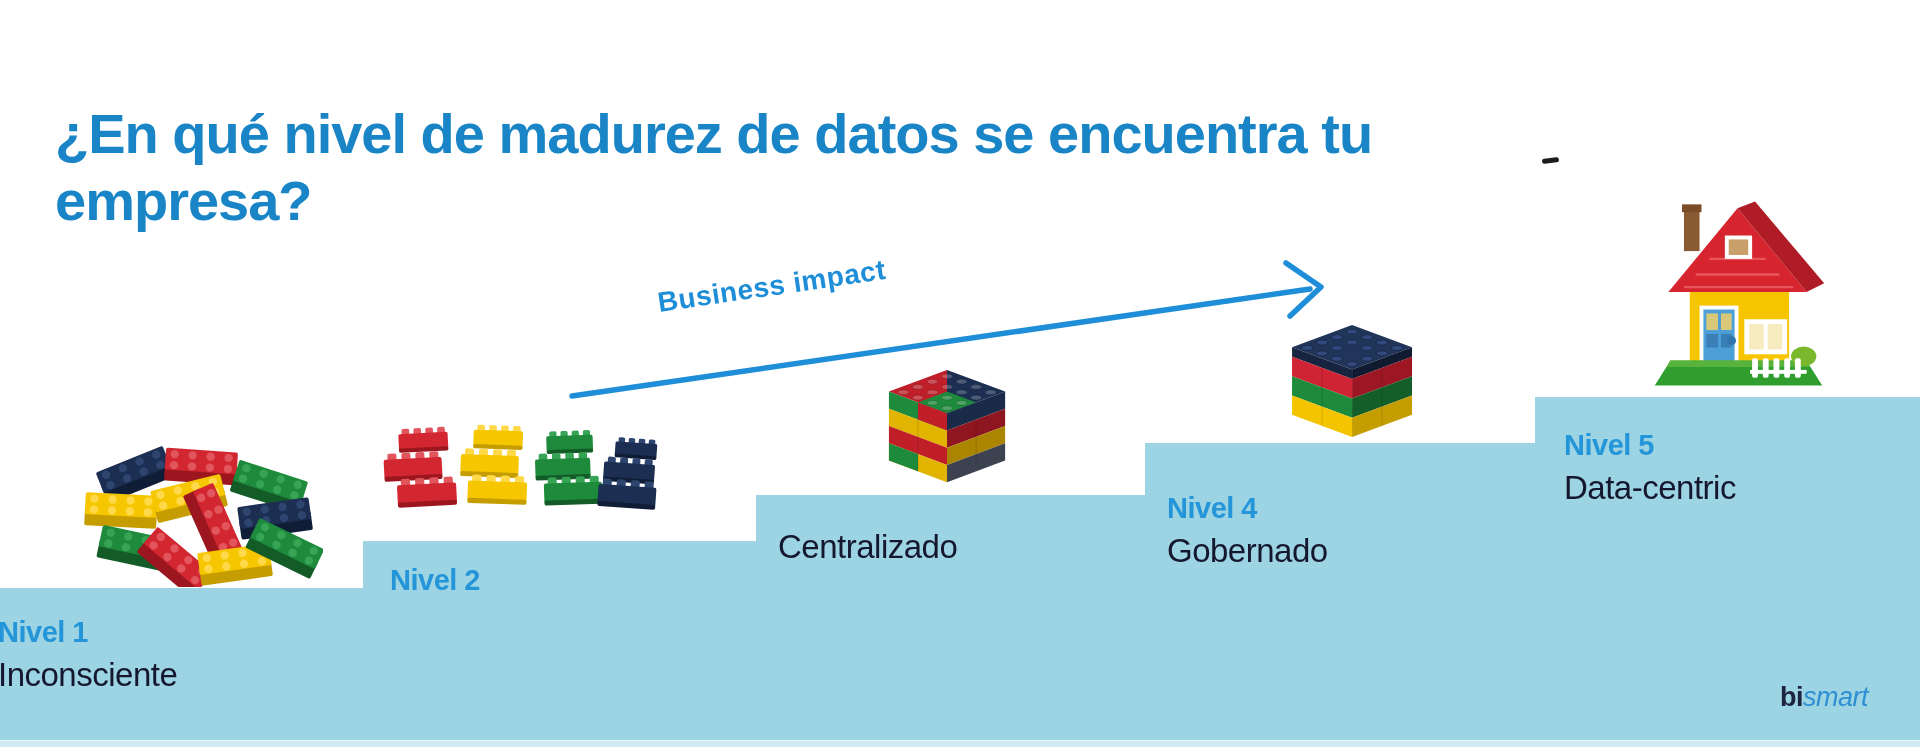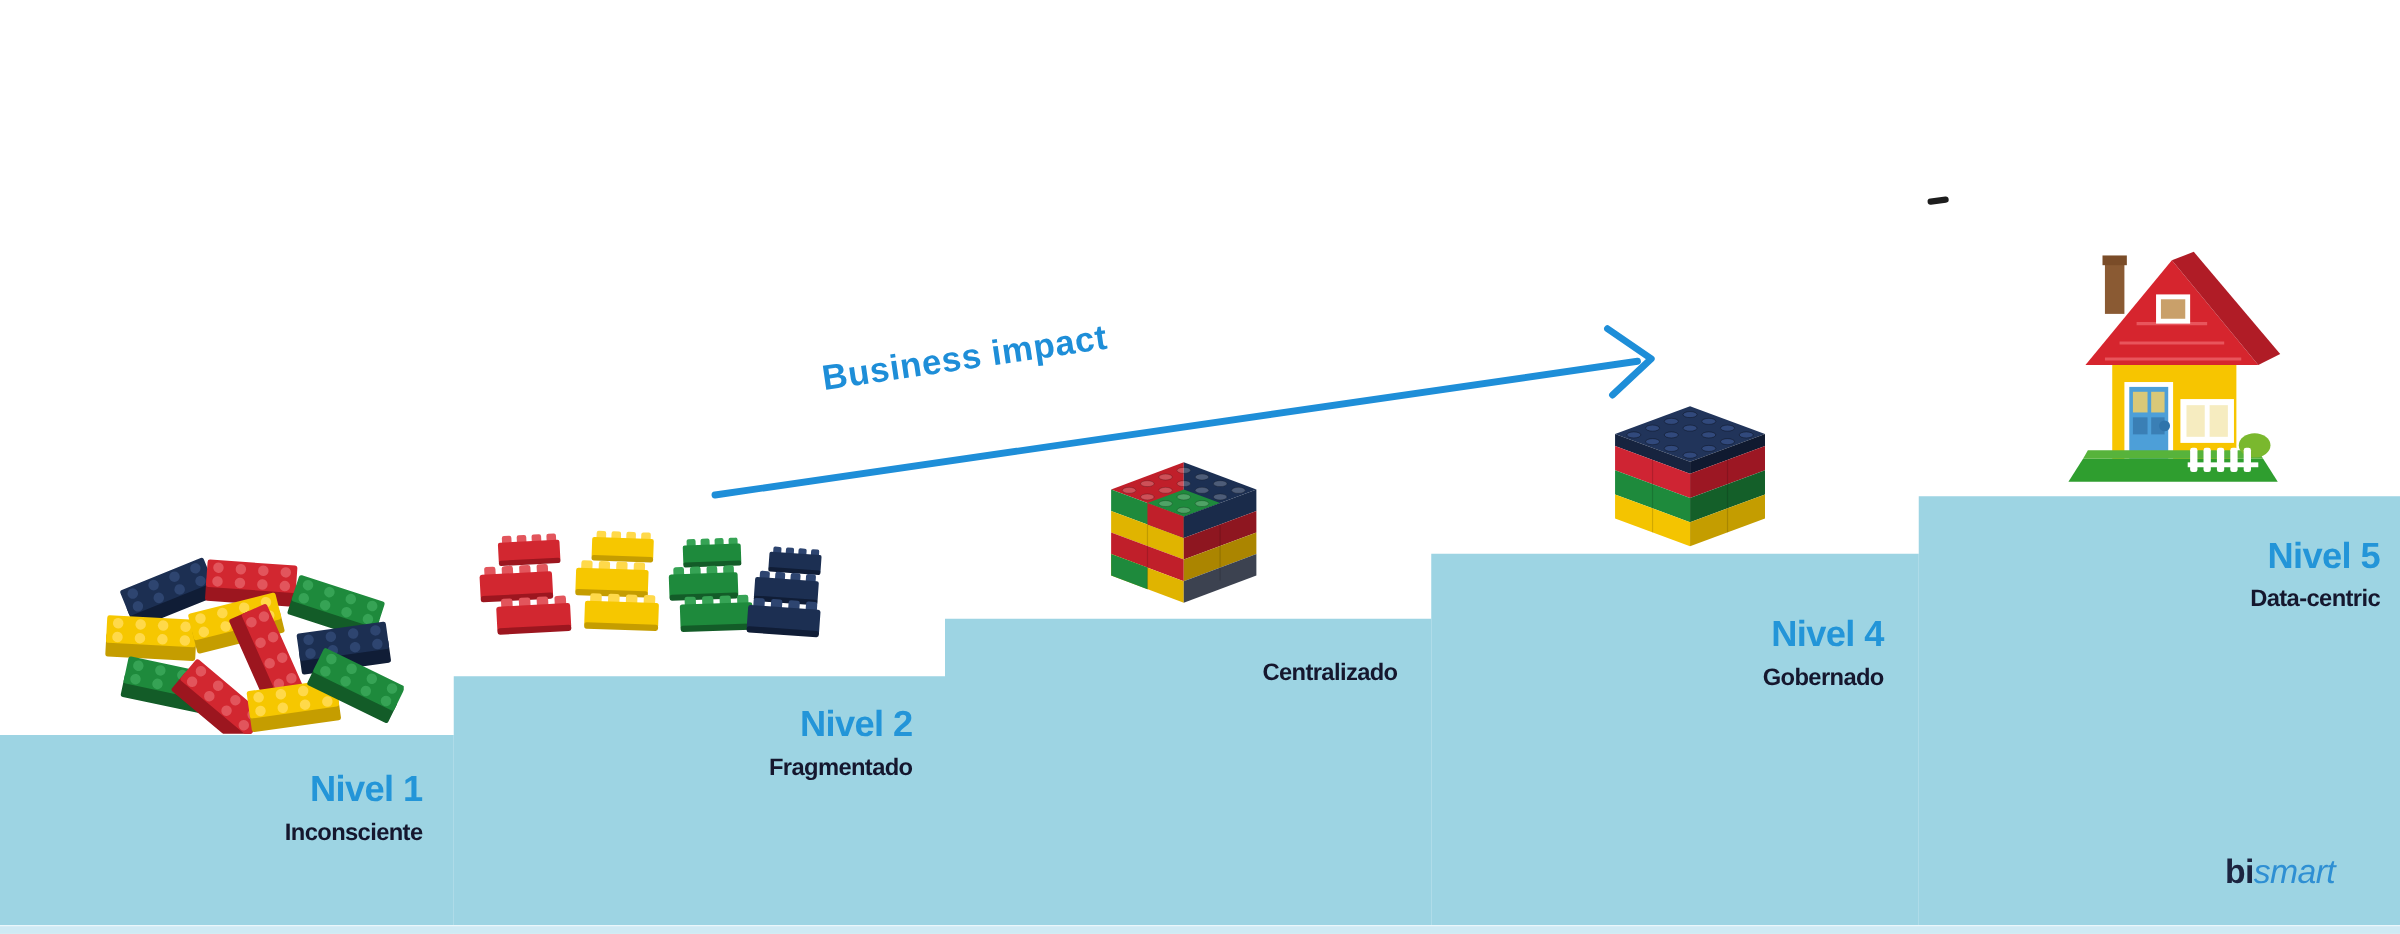--- a/index.html
+++ b/index.html
@@ -27,23 +27,23 @@
   .step.s1{left:0;    top:588px;width:363px;height:159px}
   .step.s2{left:363px; top:541px;width:393px;height:206px}
   .step.s3{left:756px; top:495px;width:389px;height:252px}
   .step.s4{left:1145px;top:443px;width:390px;height:304px}
   .step.s5{left:1535px;top:397px;width:385px;height:350px}
   .bottom-strip{
     position:absolute;left:0;top:740px;width:1920px;height:7px;
     background:var(--bottom-strip);border-top:1px solid #eaf7fb;
   }
   
-  .level-label{position:absolute;width:340px;text-align:right}
+  .level-label{position:absolute;width:340px;text-align:left}
   .level-name{font-size:29px;font-weight:800;color:var(--label-blue);letter-spacing:-0.5px}
-  .level-sub{margin-top:7px;font-size:19px;font-weight:700;color:var(--dark-text);letter-spacing:-0.5px}
+  .level-sub{margin-top:7px;font-size:33px;font-weight:400;color:var(--dark-text);letter-spacing:-0.5px}
   .ll1{left:-2px;  top:616px}
   .ll2{left:390px; top:564px}
   .ll3{left:778px; top:521px}
   .ll4{left:1167px;top:492px}
   .ll5{left:1564px;top:429px}
   
   .arrow-svg{position:absolute;left:0;top:0;width:1920px;height:747px;pointer-events:none}
   .arrow-label{
     position:absolute;left:658px;top:287px;
     font-size:28px;font-weight:600;letter-spacing:0.5px;color:var(--arrow-blue);
@@ -64,36 +64,36 @@
   
   .logo{position:absolute;right:52px;top:682px;font-size:27px;white-space:nowrap}
   .logo .p1{font-weight:700;color:var(--logo-dark);letter-spacing:-0.5px}
   .logo .p2{font-weight:400;font-style:italic;color:var(--logo-blue);letter-spacing:-0.5px}
 </style>
 </head>
 <body>
 
 <div class="slide">
 
+  <h1 class="page-title">¿En qué nivel de madurez de datos se encuentra tu empresa?</h1>
   <div class="decor-dash"></div>
 
   <div class="step s1"></div>
   <div class="step s2"></div>
   <div class="step s3"></div>
   <div class="step s4"></div>
   <div class="step s5"></div>
   <div class="bottom-strip"></div>
 
   <div class="level-label ll1">
     <div class="level-name">Nivel 1</div>
     <div class="level-sub">Inconsciente</div>
   </div>
   <div class="level-label ll2">
     <div class="level-name">Nivel 2</div>
-    <div class="level-sub">Fragmentado</div>
   </div>
   <div class="level-label ll3">
     <div class="level-sub">Centralizado</div>
   </div>
   <div class="level-label ll4">
     <div class="level-name">Nivel 4</div>
     <div class="level-sub">Gobernado</div>
   </div>
   <div class="level-label ll5">
     <div class="level-name">Nivel 5</div>

